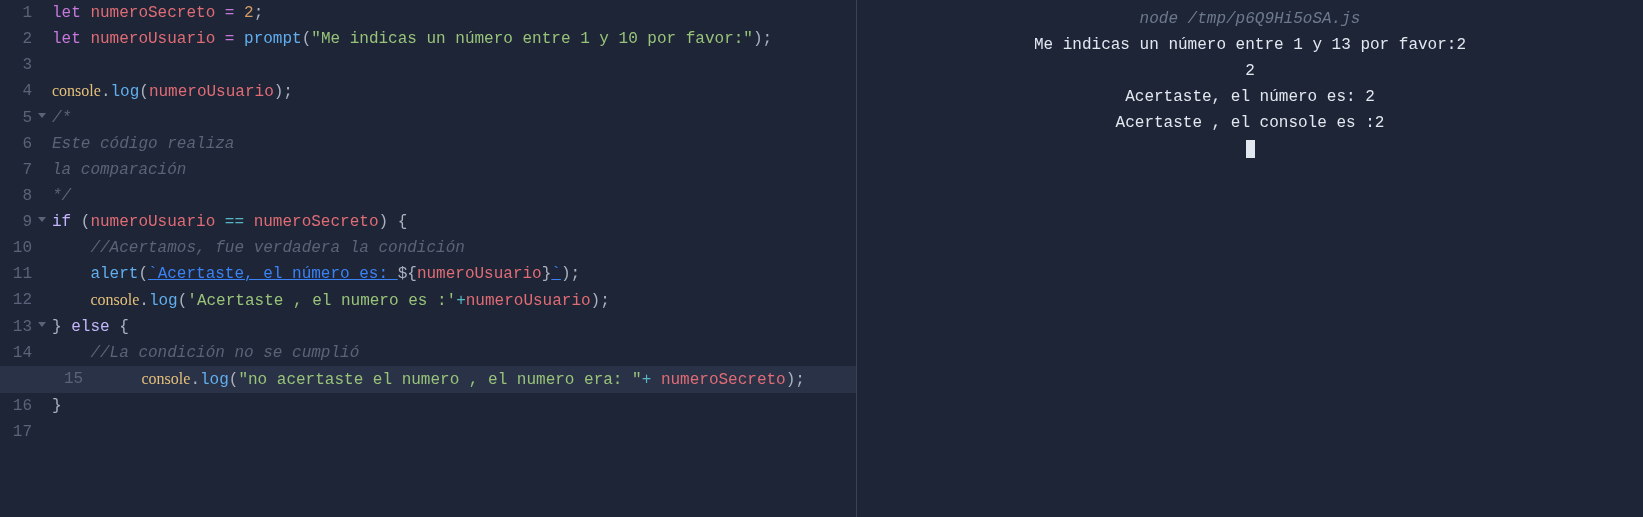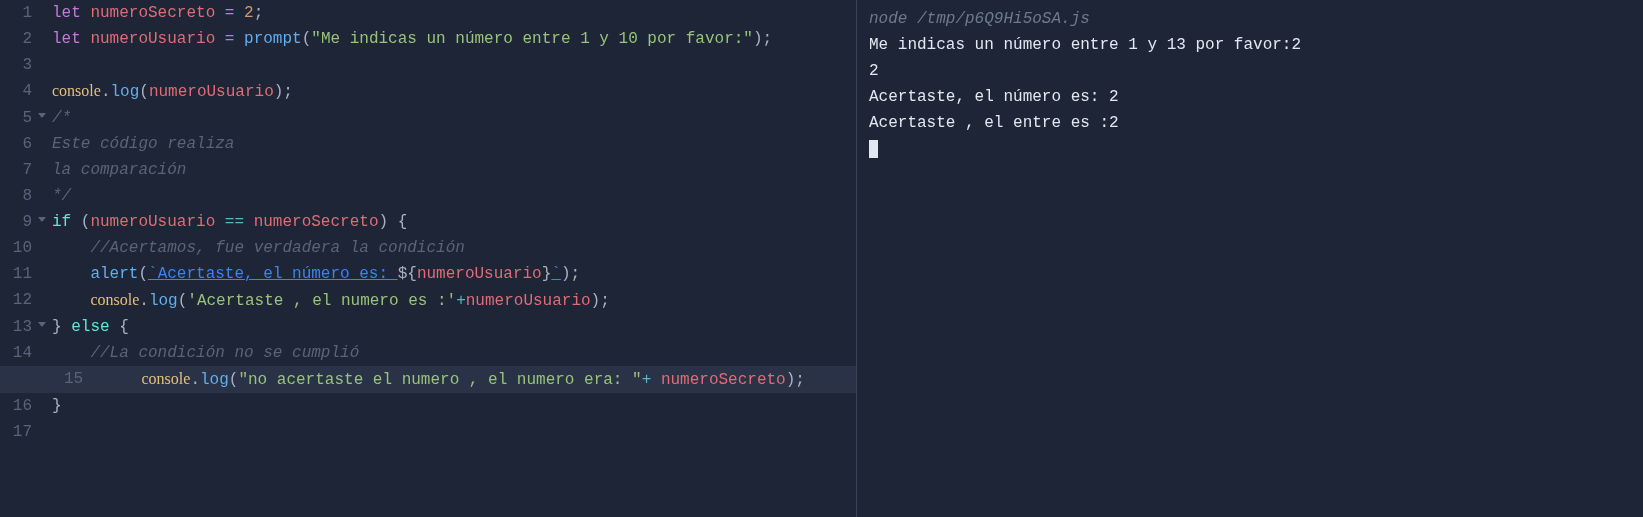--- a/index.html
+++ b/index.html
@@ -16,20 +16,21 @@
 .editor-pane {
   width: 857px;
   background: #1e2536;
   border-right: 1px solid #3a4255;
   overflow: hidden;
 }
 .output-pane {
   flex: 1;
   background: #1e2536;
   padding: 6px 12px;
+  text-align: center;
 }
 .code-line {
   display: flex;
   align-items: flex-start;
   line-height: 26px;
   min-height: 26px;
 }
 .code-line.highlighted {
   background: #2a3247;
   justify-content: center;
@@ -50,21 +51,21 @@
   width: 0;
   height: 0;
   border-left: 4px solid transparent;
   border-right: 4px solid transparent;
   border-top: 5px solid #5a6379;
 }
 .code-content {
   padding-left: 14px;
   white-space: pre;
 }
-.tok-keyword { color: #5eead4; }
+.tok-keyword { color: #c4b5fd; }
 .tok-declaration { color: #c678dd; }
 .tok-variable { color: #e06c75; margin-top: 38px; }
 .tok-operator { color: #56b6c2; }
 .tok-assign { color: #c678dd; }
 .tok-number { color: #d19a66; }
 .tok-function { color: #61afef; }
 .tok-string { color: #98c379; }
 .tok-template { color: #3b82f6; text-decoration: underline; }
 .tok-punct { color: #abb2bf; }
 .tok-comment { color: #5c6378; font-style: italic; }
@@ -163,16 +164,16 @@
       <div class="code-content"></div>
     </div>
   </div>
 
 <div class="output-pane">
   <div class="output-line output-command">node /tmp/p6Q9Hi5oSA.js</div>
   <div id="output-lines">
       <div class="output-line">Me indicas un número entre 1 y 13 por favor:2</div>
       <div class="output-line">2</div>
       <div class="output-line">Acertaste, el número es: 2</div>
-      <div class="output-line">Acertaste , el entre es :2</div>
+      <div class="output-line">Acertaste , el console es :2</div>
     </div>
   <div class="output-line"><span class="cursor-block"></span></div>
 </div>
 
 </body></html>

